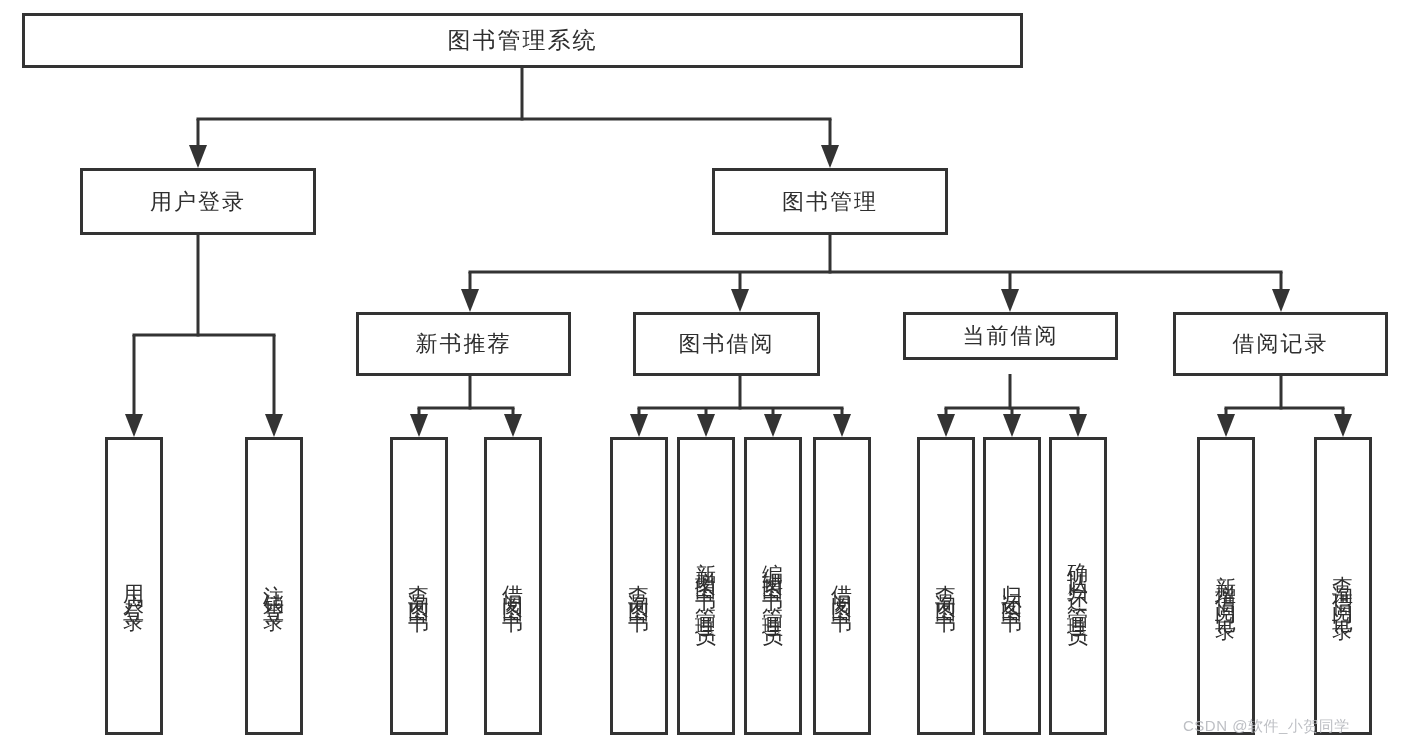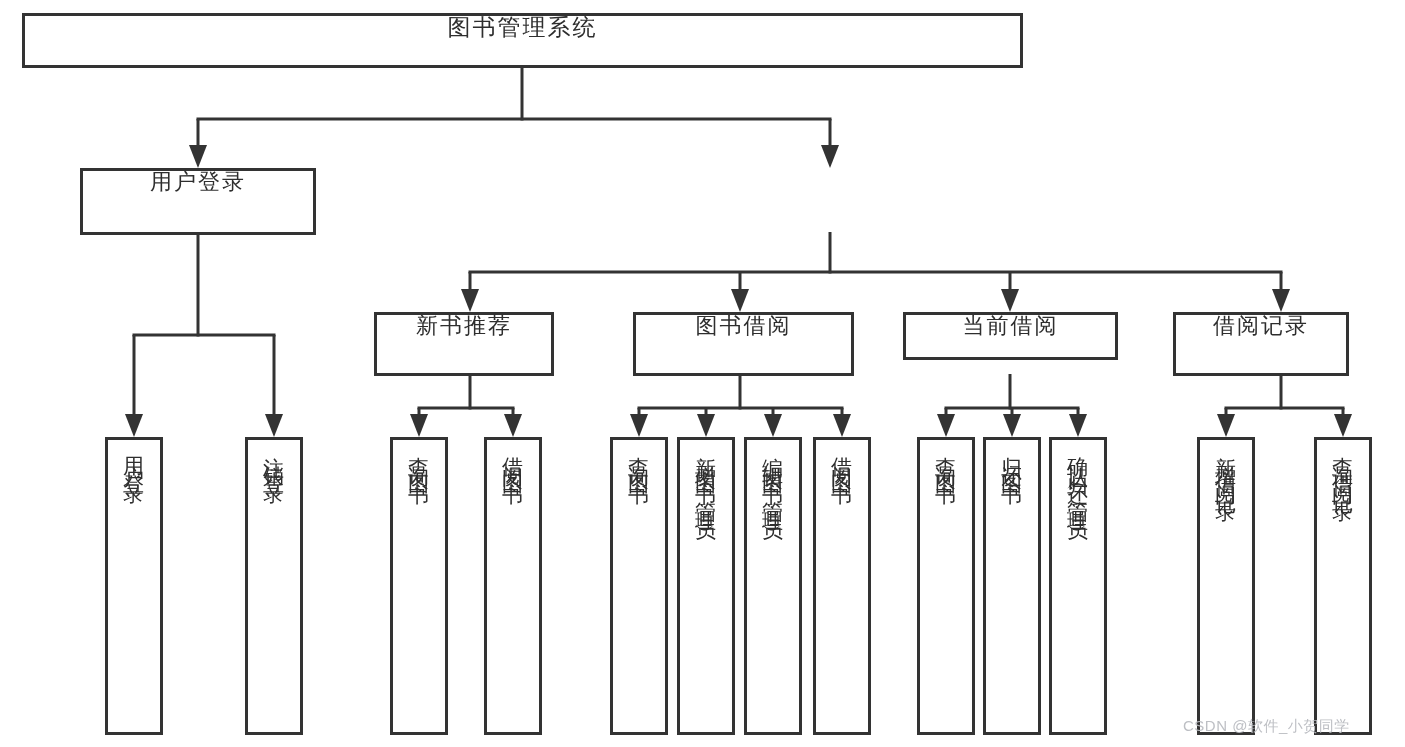--- a/index.html
+++ b/index.html
@@ -16,20 +16,21 @@
     left: 0; top: 0;
     width: 1405px; height: 747px;
     z-index: 1;
   }
   .box {
     position: absolute;
     box-sizing: border-box;
     border: 3px solid #333333;
     background: #ffffff;
     display: flex;
+    align-items: center;
     justify-content: center;
     z-index: 2;
   }
   .box .lbl {
     color: #2e2e2e;
     font-size: 22px;
     letter-spacing: 2px;
     white-space: nowrap;
     line-height: 1;
   }
@@ -113,31 +114,34 @@
       <polygon points="1334,414 1352,414 1343,437" fill="#333333"></polygon>
     </svg>
 
   <div class="box root" style="left:22px;top:13px;width:1001px;height:55px">
     <span class="lbl">图书管理系统</span>
   </div>
 
   <div class="box" style="left:80px;top:168px;width:236px;height:67px">
     <span class="lbl">用户登录</span>
   </div>
+  <div class="box" style="left:712px;top:168px;width:236px;height:67px">
+    <span class="lbl">图书管理</span>
+  </div>
 
-  <div class="box" style="left:374px;top:312px;width:180px;height:64px">
+  <div class="box" style="left:356px;top:312px;width:215px;height:64px">
     <span class="lbl">新书推荐</span>
   </div>
-  <div class="box" style="left:633px;top:312px;width:221px;height:64px">
+  <div class="box" style="left:633px;top:312px;width:187px;height:64px">
     <span class="lbl">图书借阅</span>
   </div>
   <div class="box" style="left:903px;top:312px;width:215px;height:48px">
     <span class="lbl">当前借阅</span>
   </div>
-  <div class="box" style="left:1173px;top:312px;width:176px;height:64px">
+  <div class="box" style="left:1173px;top:312px;width:215px;height:64px">
     <span class="lbl">借阅记录</span>
   </div>
 
   <div class="box vbox" style="left:105px;top:437px;width:58px;height:298px">
     <span class="lbl">用户登录</span>
   </div>
   <div class="box vbox" style="left:245px;top:437px;width:58px;height:298px">
     <span class="lbl">注销登录</span>
   </div>
 

